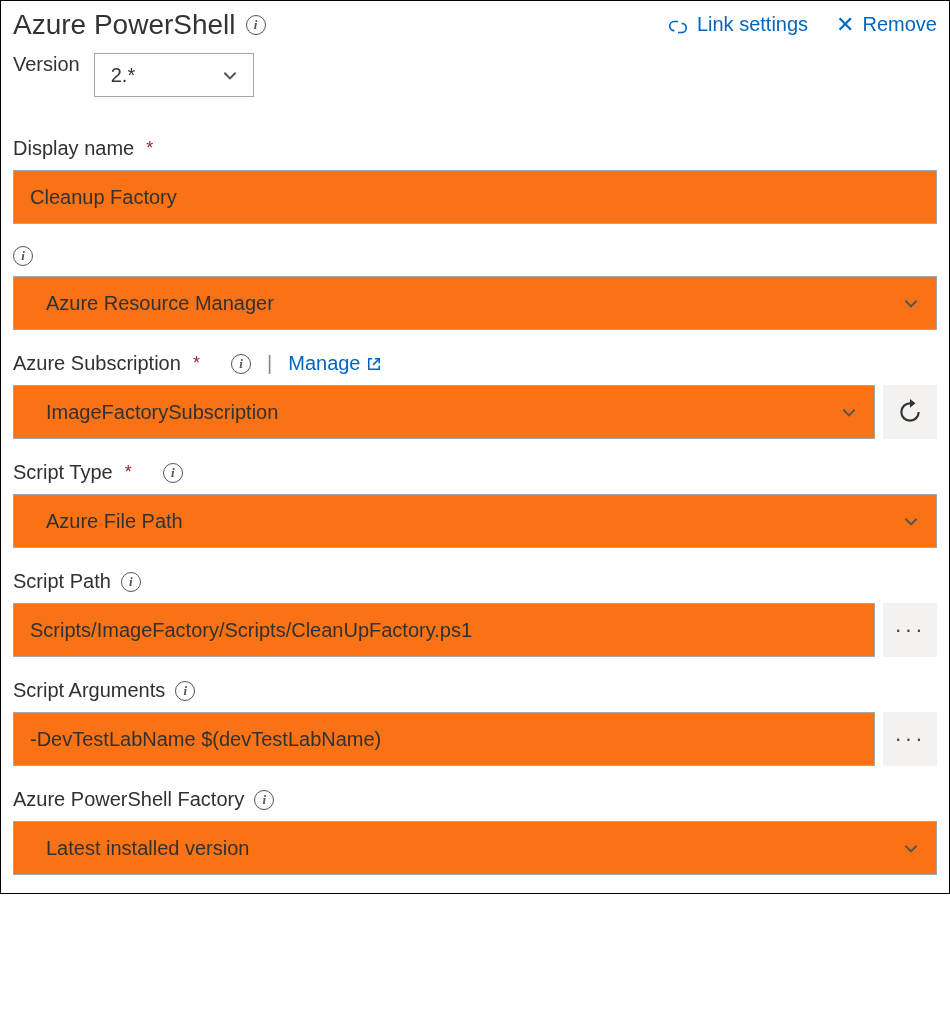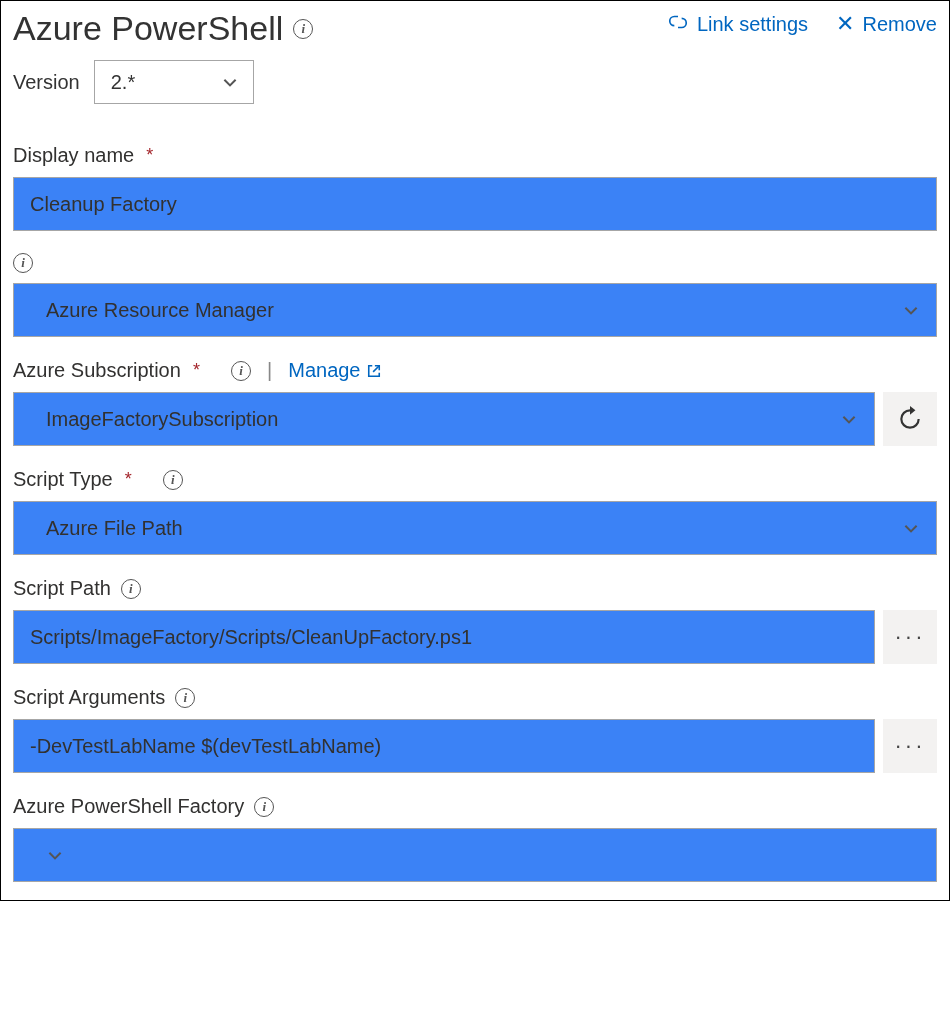--- a/index.html
+++ b/index.html
@@ -1,34 +1,34 @@
 <!DOCTYPE html>
 <html><head>
   <meta charset="utf-8">
   <style>
     * { box-sizing: border-box; margin: 0; padding: 0; }
     body { font-family: 'Segoe UI', Tahoma, sans-serif; font-size: 18px; color: #323130; background: #fff; border: 1px solid #000; padding: 8px 12px 18px; width: 950px; }
     .header { display: flex; align-items: flex-start; justify-content: space-between; margin-bottom: 8px; }
     .title-row { display: flex; align-items: center; gap: 10px; }
-    .title { font-size: 34px; font-weight: 400; color: #333; }
+    .title { font-size: 28px; font-weight: 400; color: #333; }
     .info-icon { display: inline-flex; align-items: center; justify-content: center; width: 20px; height: 20px; border: 1.6px solid #555; border-radius: 50%; font-size: 13px; font-weight: 600; color: #555; font-family: Georgia, serif; font-style: italic; cursor: default; }
     .header-actions { display: flex; gap: 28px; align-items: center; padding-top: 4px; }
-    .link-action { display: inline-flex; align-items: flex-start; gap: 8px; color: #0066c0; font-size: 20px; cursor: pointer; }
+    .link-action { display: inline-flex; align-items: flex-end; gap: 8px; color: #0066c0; font-size: 20px; cursor: pointer; }
     .link-icon-svg { width: 22px; height: 18px; }
     .remove-x { font-size: 22px; color: #0066c0; line-height: 1; }
-    .version-row { display: flex; align-items: center; gap: 14px; margin: 12px 0 40px; }
+    .version-row { display: flex; align-items: flex-start; gap: 14px; margin: 12px 0 40px; }
     .version-label { font-size: 20px; color: #333; }
     .version-select { display: flex; align-items: center; justify-content: space-between; border: 1px solid #a6a6a6; padding: 6px 14px 6px 16px; width: 160px; height: 44px; font-size: 20px; color: #333; cursor: pointer; }
     .field { margin-bottom: 22px; }
     .field-label { display: flex; align-items: center; gap: 10px; margin-bottom: 10px; font-size: 20px; color: #323130; }
     .req { color: #a4262c; font-size: 18px; margin-left: 2px; }
     .sep { color: #888; margin: 0 6px; }
     .link-inline { color: #0066c0; display: inline-flex; align-items: center; gap: 6px; cursor: pointer; justify-content: space-between; }
     .ext-icon { width: 14px; height: 14px; }
-    .input, .select, .dropdown { width: 100%; border: 1px solid #a6a6a6; padding: 12px 16px; font-size: 20px; color: #323130; background: #3b82f6; height: 54px; font-family: inherit; }
+    .input, .select, .dropdown { width: 100%; border: 1px solid #a6a6a6; padding: 12px 16px; font-size: 20px; color: #323130; background: #f97316; height: 54px; font-family: inherit; }
     .select, .dropdown { display: flex; align-items: center; justify-content: space-between; cursor: pointer; padding-left: 32px; }
     .chevron { flex-shrink: 0; width: 18px; height: 18px; }
     .chevron svg { width: 100%; height: 100%; }
     .row-with-btn { display: flex; align-items: center; gap: 8px; }
     .row-with-btn .dropdown, .row-with-btn .input { flex: 1; }
     .side-btn { width: 54px; height: 54px; background: #f3f2f1; display: flex; align-items: center; justify-content: center; cursor: pointer; flex-shrink: 0; }
     .refresh-svg { width: 26px; height: 26px; }
     .ellipsis-dots { font-size: 22px; letter-spacing: 3px; color: #444; line-height: 0; }
   </style>
 </head>
@@ -160,19 +160,20 @@
     </div>
   </div>
 </div>
 
 <div class="field" style="margin-bottom:0">
   <div class="field-label">
     <span>Azure PowerShell Factory</span>
     <span class="info-icon">i</span>
   </div>
   <div class="select">
+    <span>Latest installed version</span>
     <span class="chevron">
       <svg viewBox="0 0 16 16" fill="none" stroke="#555" stroke-width="1.8">
           <path d="M3 6 L8 11 L13 6"></path>
         </svg>
     </span>
   </div>
 </div>
 
 </body></html>

